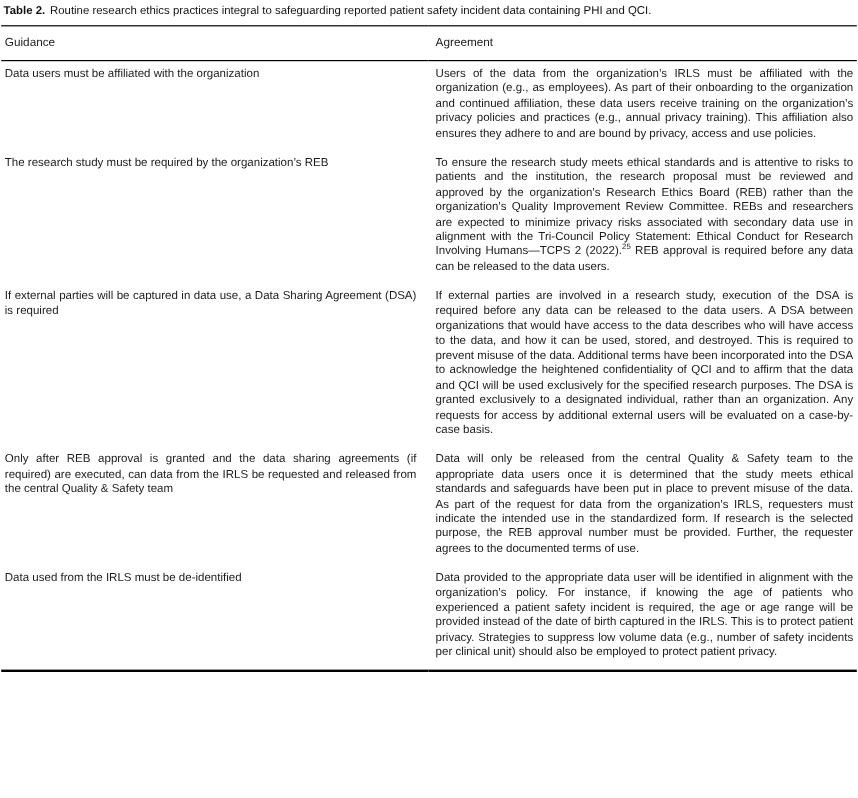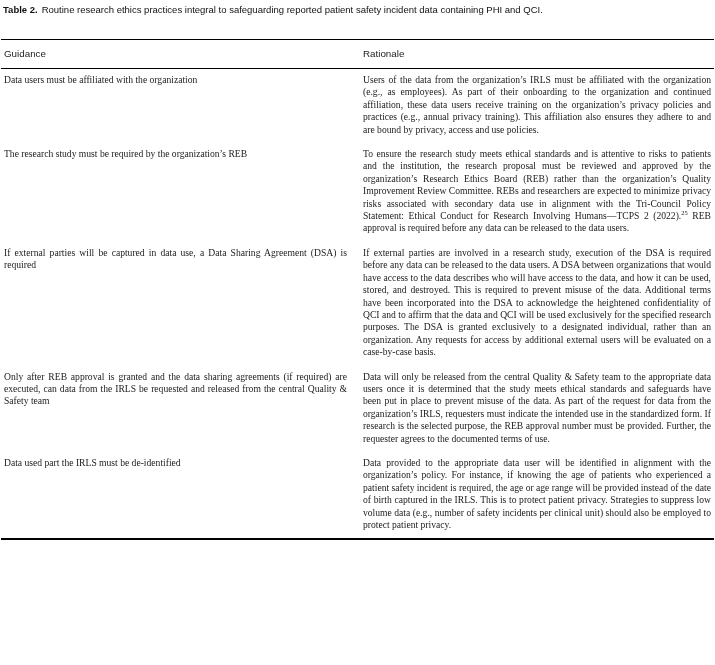--- a/index.html
+++ b/index.html
@@ -31,21 +31,20 @@
   .caption .cap-label {
     font-weight: bold;
     margin-right: 4px;
   }
   table.ethics {
     width: 713px;
     border-collapse: collapse;
     table-layout: fixed;
     border-top: 1.5px solid #000000;
     border-bottom: 2px solid #000000;
-    margin-top: 18px;
   }
   col.col-guidance { width: 356px; }
   col.col-rationale { width: 357px; }
   th {
     font-weight: normal;
     font-size: 9.8px;
     text-align: left;
     vertical-align: bottom;
     border-bottom: 1px solid #000000;
     padding: 8px 8px 9px 3px;
@@ -53,21 +52,20 @@
   }
   th.rationale-h { padding-left: 6px; }
   td {
     vertical-align: top;
     font-size: 9.6px;
     line-height: 12.4px;
     padding: 5px 10px 7px 3px;
     text-align: justify;
     text-justify: inter-word;
     color: #1b1b1b;
-    font-family: Liberation Serif, serif;
   }
   td.rationale {
     padding-left: 6px;
     padding-right: 3px;
   }
   sup.cite {
     font-size: 6.5px;
     line-height: 0;
     vertical-align: super;
   }
@@ -82,40 +80,40 @@
   </div>
 
   <table class="ethics">
     <colgroup>
       <col class="col-guidance">
       <col class="col-rationale">
     </colgroup>
     <thead>
       <tr>
         <th>Guidance</th>
-        <th class="rationale-h">Rationale</th>
+        <th class="rationale-h">Agreement</th>
       </tr>
     </thead>
     <tbody>
       <tr>
         <td class="guidance">Data users must be affiliated with the organization</td>
         <td class="rationale">Users of the data from the organization’s IRLS must be affiliated with the organization (e.g., as employees). As part of their onboarding to the organization and continued affiliation, these data users receive training on the organization’s privacy policies and practices (e.g., annual privacy training). This affiliation also ensures they adhere to and are bound by privacy, access and use policies.</td>
       </tr>
       <tr>
         <td class="guidance">The research study must be required by the organization’s REB</td>
         <td class="rationale"><span>To ensure the research study meets ethical standards and is attentive to risks to patients and the institution, the research proposal must be reviewed and approved by the organization’s Research Ethics Board (REB) rather than the organization’s Quality Improvement Review Committee. REBs and researchers are expected to minimize privacy risks associated with secondary data use in alignment with the Tri-Council Policy Statement: Ethical Conduct for Research Involving Humans—TCPS 2 (2022).</span><sup class="cite">25</sup><span> REB approval is required before any data can be released to the data users.</span></td>
       </tr>
       <tr>
         <td class="guidance">If external parties will be captured in data use, a Data Sharing Agreement (DSA) is required</td>
         <td class="rationale">If external parties are involved in a research study, execution of the DSA is required before any data can be released to the data users. A DSA between organizations that would have access to the data describes who will have access to the data, and how it can be used, stored, and destroyed. This is required to prevent misuse of the data. Additional terms have been incorporated into the DSA to acknowledge the heightened confidentiality of QCI and to affirm that the data and QCI will be used exclusively for the specified research purposes. The DSA is granted exclusively to a designated individual, rather than an organization. Any requests for access by additional external users will be evaluated on a case-by-case basis.</td>
       </tr>
       <tr>
         <td class="guidance">Only after REB approval is granted and the data sharing agreements (if required) are executed, can data from the IRLS be requested and released from the central Quality &amp; Safety team</td>
         <td class="rationale">Data will only be released from the central Quality &amp; Safety team to the appropriate data users once it is determined that the study meets ethical standards and safeguards have been put in place to prevent misuse of the data. As part of the request for data from the organization’s IRLS, requesters must indicate the intended use in the standardized form. If research is the selected purpose, the REB approval number must be provided. Further, the requester agrees to the documented terms of use.</td>
       </tr>
       <tr>
-        <td class="guidance">Data used part the IRLS must be de-identified</td>
+        <td class="guidance">Data used from the IRLS must be de-identified</td>
         <td class="rationale">Data provided to the appropriate data user will be identified in alignment with the organization’s policy. For instance, if knowing the age of patients who experienced a patient safety incident is required, the age or age range will be provided instead of the date of birth captured in the IRLS. This is to protect patient privacy. Strategies to suppress low volume data (e.g., number of safety incidents per clinical unit) should also be employed to protect patient privacy.</td>
       </tr>
     </tbody>
   </table>
 
 </div>
 
 </body></html>

